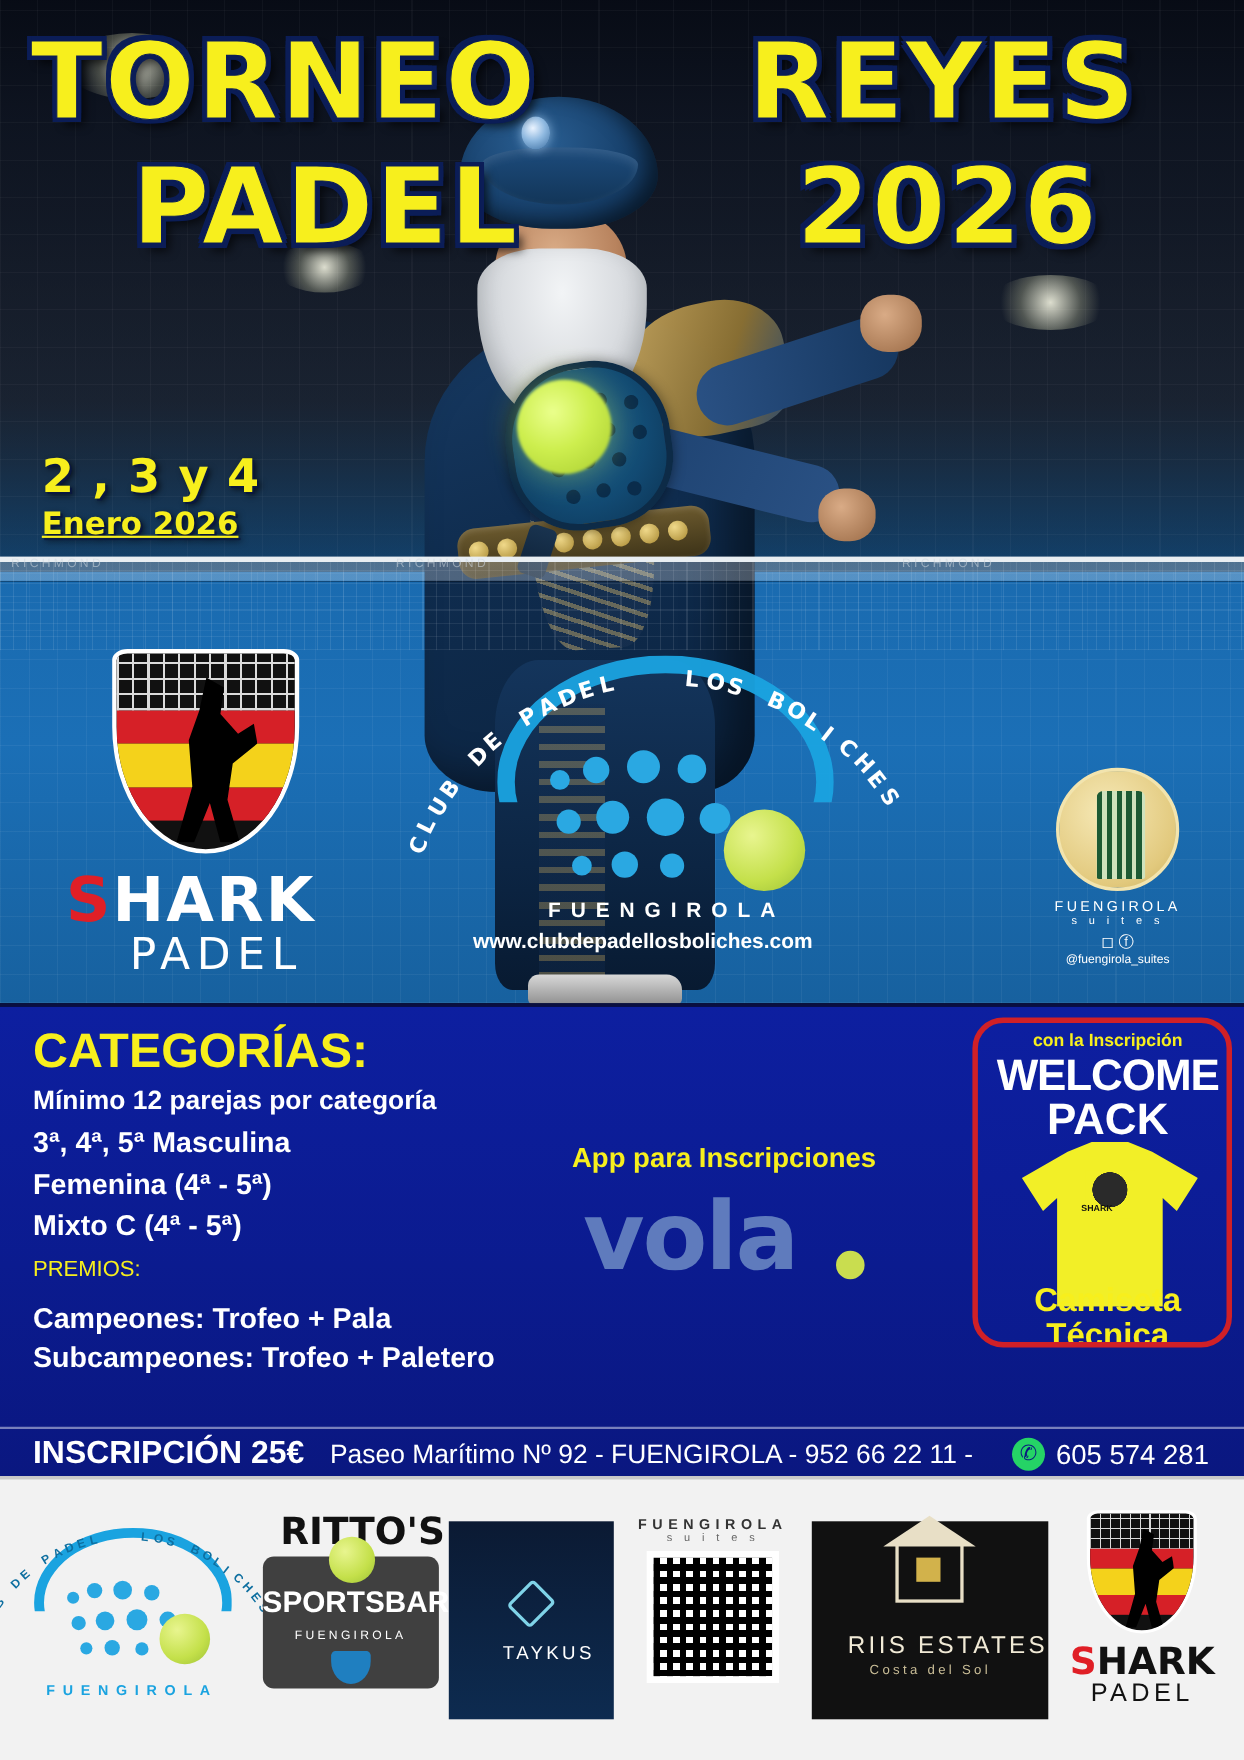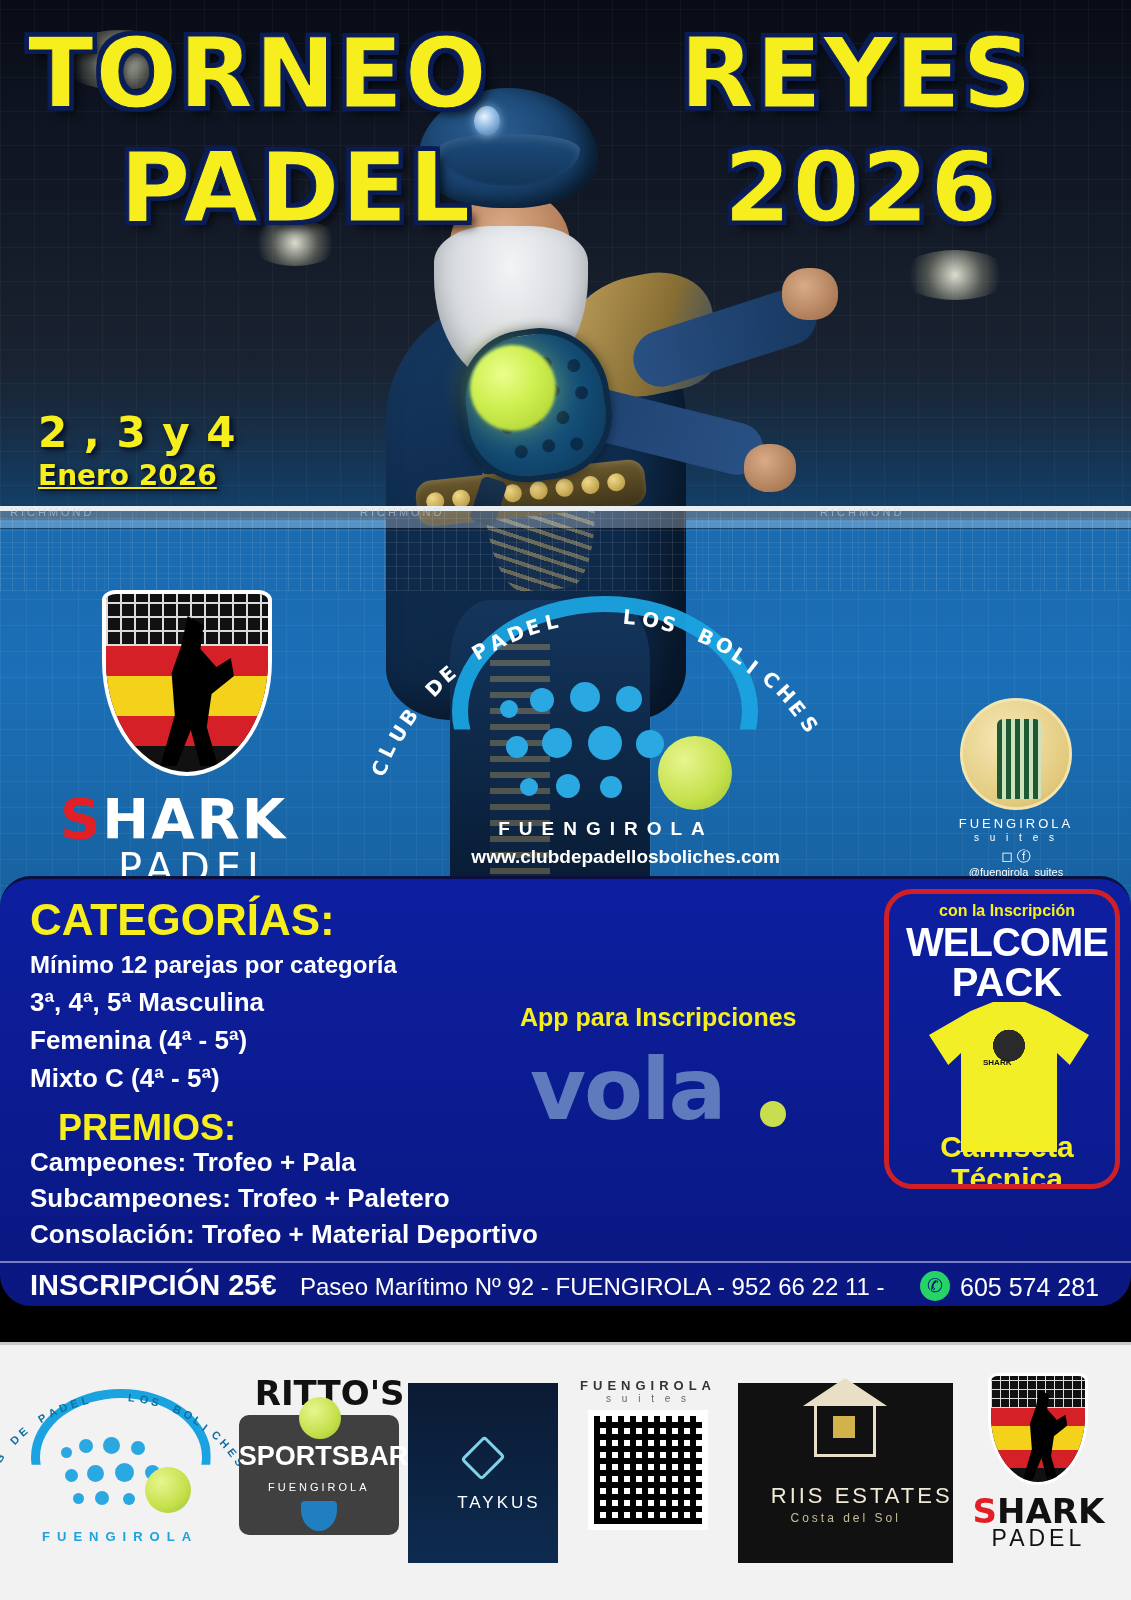--- a/index.html
+++ b/index.html
@@ -248,55 +248,54 @@
     transform-origin: 0 94px;
   }
   .bol-dots{ position:absolute; left:70px; top:86px; width:220px; height:130px;}
   .bol-dots i{ position:absolute; border-radius:50%; background:#2aa8e2;}
   .bol-ball{
     position:absolute; left:228px; top:140px; width:74px; height:74px; border-radius:50%;
     background: radial-gradient(circle at 35% 32%, #e8f58f, #c4e04a 60%, #9cc036 100%);
   }
   .bol-fg { position:absolute; left:26px; top:222px; width:300px; text-align:center;
     color:#fff; font-size:19px; letter-spacing:9px; font-weight:700;}
-  .bol-url { position:absolute; left:0; top:250px; width:350px; text-align:right;
+  .bol-url { position:absolute; left:0; top:250px; width:350px; text-align:left;
     color:#fff; font-size:19px; font-weight:700; white-space:nowrap;}
 
   .suites-logo{ position:absolute; left:952px; top:698px; width:128px; height:190px; }
   .suites-circle{
     position:absolute; left:8px; top:0; width:112px; height:112px; border-radius:50%;
     background: radial-gradient(circle at 40% 35%, #f6e9b7, #e2c97d 70%, #c9ae5d 100%);
     border:3px solid #f2e4ae;
   }
   .suites-circle:after{
     content:""; position:absolute; left:34px; top:18px; width:44px; height:80px;
     background: repeating-linear-gradient(90deg, #1d5a33 0 5px, #cfe2bd 5px 9px);
     border-radius: 6px 6px 2px 2px;
   }
   .suites-t1{ position:absolute; left:0; top:118px; width:128px; text-align:center; color:#fff; font-size:13px; letter-spacing:3px;}
   .suites-t2{ position:absolute; left:0; top:134px; width:128px; text-align:center; color:#fff; font-size:10px; letter-spacing:4px;}
   .suites-ic{ position:absolute; left:0; top:150px; width:128px; text-align:center; color:#fff; font-size:14px;}
   .suites-t3{ position:absolute; left:0; top:168px; width:128px; text-align:center; color:#fff; font-size:11px;}
 
   
   .panel{
-    position:absolute; left:0; top:876px; width:1131px; height:430px;
+    position:absolute; left:0; top:912px; width:1131px; height:430px;
     background: linear-gradient(to bottom, #0d1fa0 0%, #0b1b8f 55%, #0a1780 100%);
     border-top: 3px solid #0a0f40;
-    border-radius: 31px;
   }
   .cat-title{
     position:absolute; left:30px; top:16px; color:#f7ef1d;
     font-size:44px; font-weight:700; font-family:"Liberation Sans", sans-serif;
   }
   .cat-sub{ position:absolute; left:30px; top:72px; color:#fff; font-size:24px; font-weight:700;}
   .cat-l1{ position:absolute; left:30px; top:108px; color:#fff; font-size:26px; font-weight:700;}
   .cat-l2{ position:absolute; left:30px; top:146px; color:#fff; font-size:26px; font-weight:700;}
   .cat-l3{ position:absolute; left:30px; top:184px; color:#fff; font-size:26px; font-weight:700;}
-  .prem-title{ position:absolute; left:30px; top:228px; color:#f7ef1d; font-size:36px; font-weight:700;margin-left:28px;}
+  .prem-title{ position:absolute; left:30px; top:228px; color:#f7ef1d; font-size:20px; font-weight:400;}
   .prem-1{ position:absolute; left:30px; top:268px; color:#fff; font-size:26px; font-weight:700;}
   .prem-2{ position:absolute; left:30px; top:304px; color:#fff; font-size:26px; font-weight:700;}
   .prem-3{ position:absolute; left:30px; top:340px; color:#fff; font-size:26px; font-weight:700;}
 
   .app-label{ position:absolute; left:520px; top:124px; color:#f7ef1d; font-size:25px; font-weight:700;}
   .vola{
     position:absolute; left:530px; top:160px; color:#5f7bbd; font-size:86px; font-weight:700;
     font-family:"DejaVu Sans", sans-serif; letter-spacing:-2px;
   }
   .vola-dot{
@@ -562,21 +561,20 @@
   <div class="panel">
     <div class="cat-title">CATEGORÍAS:</div>
     <div class="cat-sub">Mínimo 12 parejas por categoría</div>
     <div class="cat-l1">3ª, 4ª, 5ª Masculina</div>
     <div class="cat-l2">Femenina  (4ª - 5ª)</div>
     <div class="cat-l3">Mixto C (4ª - 5ª)</div>
 
     <div class="prem-title">PREMIOS:</div>
     <div class="prem-1">Campeones: Trofeo + Pala</div>
     <div class="prem-2">Subcampeones: Trofeo + Paletero</div>
-    <div class="prem-3">Consolación: Trofeo + Material Deportivo</div>
 
     <div class="app-label">App para Inscripciones</div>
     <div class="vola">vola</div>
     <div class="vola-dot"></div>
 
     <div class="welcome">
       <div class="wp-top">con la Inscripción</div>
       <div class="wp-1">WELCOME</div>
       <div class="wp-2">PACK</div>
       <div class="tshirt"></div>

